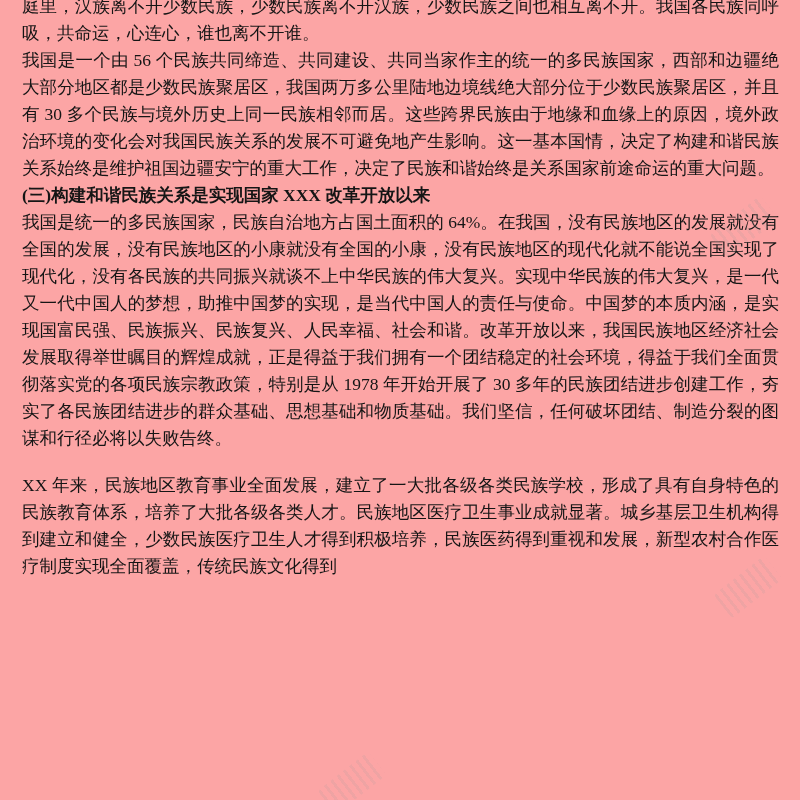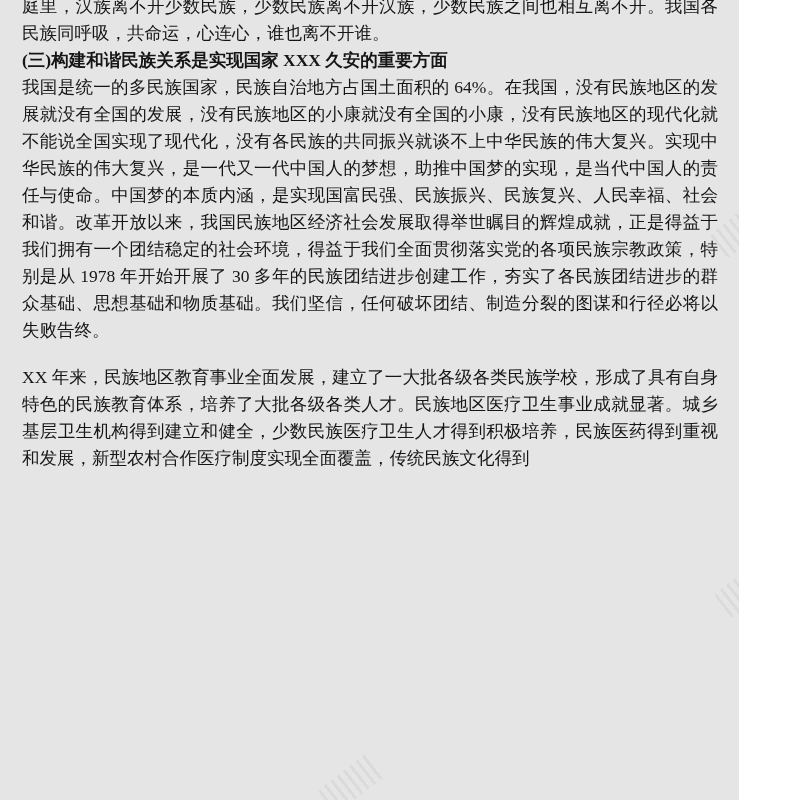--- a/index.html
+++ b/index.html
@@ -7,24 +7,24 @@
     padding: 0;
   }
   body {
     width: 800px;
     height: 800px;
     overflow: hidden;
     background: #ffffff;
   }
   .page {
     position: relative;
-    width: 739px;
+    width: 800px;
     height: 800px;
     overflow: hidden;
-    background: #e5e5e5;
+    background: #fca5a5;
   }
   .doc {
     margin: -7px 21px 0 22px;
     font-family: "Liberation Serif", "DejaVu Serif", serif;
     font-size: 17.5px;
     line-height: 27px;
     color: #151515;
     text-align: justify;
   }
   .doc p {
@@ -55,20 +55,21 @@
   .wm1 { left: 712px; top: 212px; }
   .wm2 { left: 716px; top: 572px; }
   .wm3 { left: 320px; top: 768px; }
 </style>
 </head>
 <body>
 
 <div class="page">
   <main class="doc">
       <p class="body">庭里，汉族离不开少数民族，少数民族离不开汉族，少数民族之间也相互离不开。我国各民族同呼吸，共命运，心连心，谁也离不开谁。</p>
-      <p class="heading">(三)构建和谐民族关系是实现国家 XXX 久安的重要方面</p>
+      <p class="body">我国是一个由 56 个民族共同缔造、共同建设、共同当家作主的统一的多民族国家，西部和边疆绝大部分地区都是少数民族聚居区，我国两万多公里陆地边境线绝大部分位于少数民族聚居区，并且有 30 多个民族与境外历史上同一民族相邻而居。这些跨界民族由于地缘和血缘上的原因，境外政治环境的变化会对我国民族关系的发展不可避免地产生影响。这一基本国情，决定了构建和谐民族关系始终是维护祖国边疆安宁的重大工作，决定了民族和谐始终是关系国家前途命运的重大问题。</p>
+      <p class="heading">(三)构建和谐民族关系是实现国家 XXX 改革开放以来</p>
       <p class="body">我国是统一的多民族国家，民族自治地方占国土面积的 64%。在我国，没有民族地区的发展就没有全国的发展，没有民族地区的小康就没有全国的小康，没有民族地区的现代化就不能说全国实现了现代化，没有各民族的共同振兴就谈不上中华民族的伟大复兴。实现中华民族的伟大复兴，是一代又一代中国人的梦想，助推中国梦的实现，是当代中国人的责任与使命。中国梦的本质内涵，是实现国富民强、民族振兴、民族复兴、人民幸福、社会和谐。改革开放以来，我国民族地区经济社会发展取得举世瞩目的辉煌成就，正是得益于我们拥有一个团结稳定的社会环境，得益于我们全面贯彻落实党的各项民族宗教政策，特别是从 1978 年开始开展了 30 多年的民族团结进步创建工作，夯实了各民族团结进步的群众基础、思想基础和物质基础。我们坚信，任何破坏团结、制造分裂的图谋和行径必将以失败告终。</p>
       <p class="body spaced">XX 年来，民族地区教育事业全面发展，建立了一大批各级各类民族学校，形成了具有自身特色的民族教育体系，培养了大批各级各类人才。民族地区医疗卫生事业成就显著。城乡基层卫生机构得到建立和健全，少数民族医疗卫生人才得到积极培养，民族医药得到重视和发展，新型农村合作医疗制度实现全面覆盖，传统民族文化得到</p>
     </main>
   <div class="watermark wm1"></div>
   <div class="watermark wm2"></div>
   <div class="watermark wm3"></div>
 </div>
 
 </body></html>

